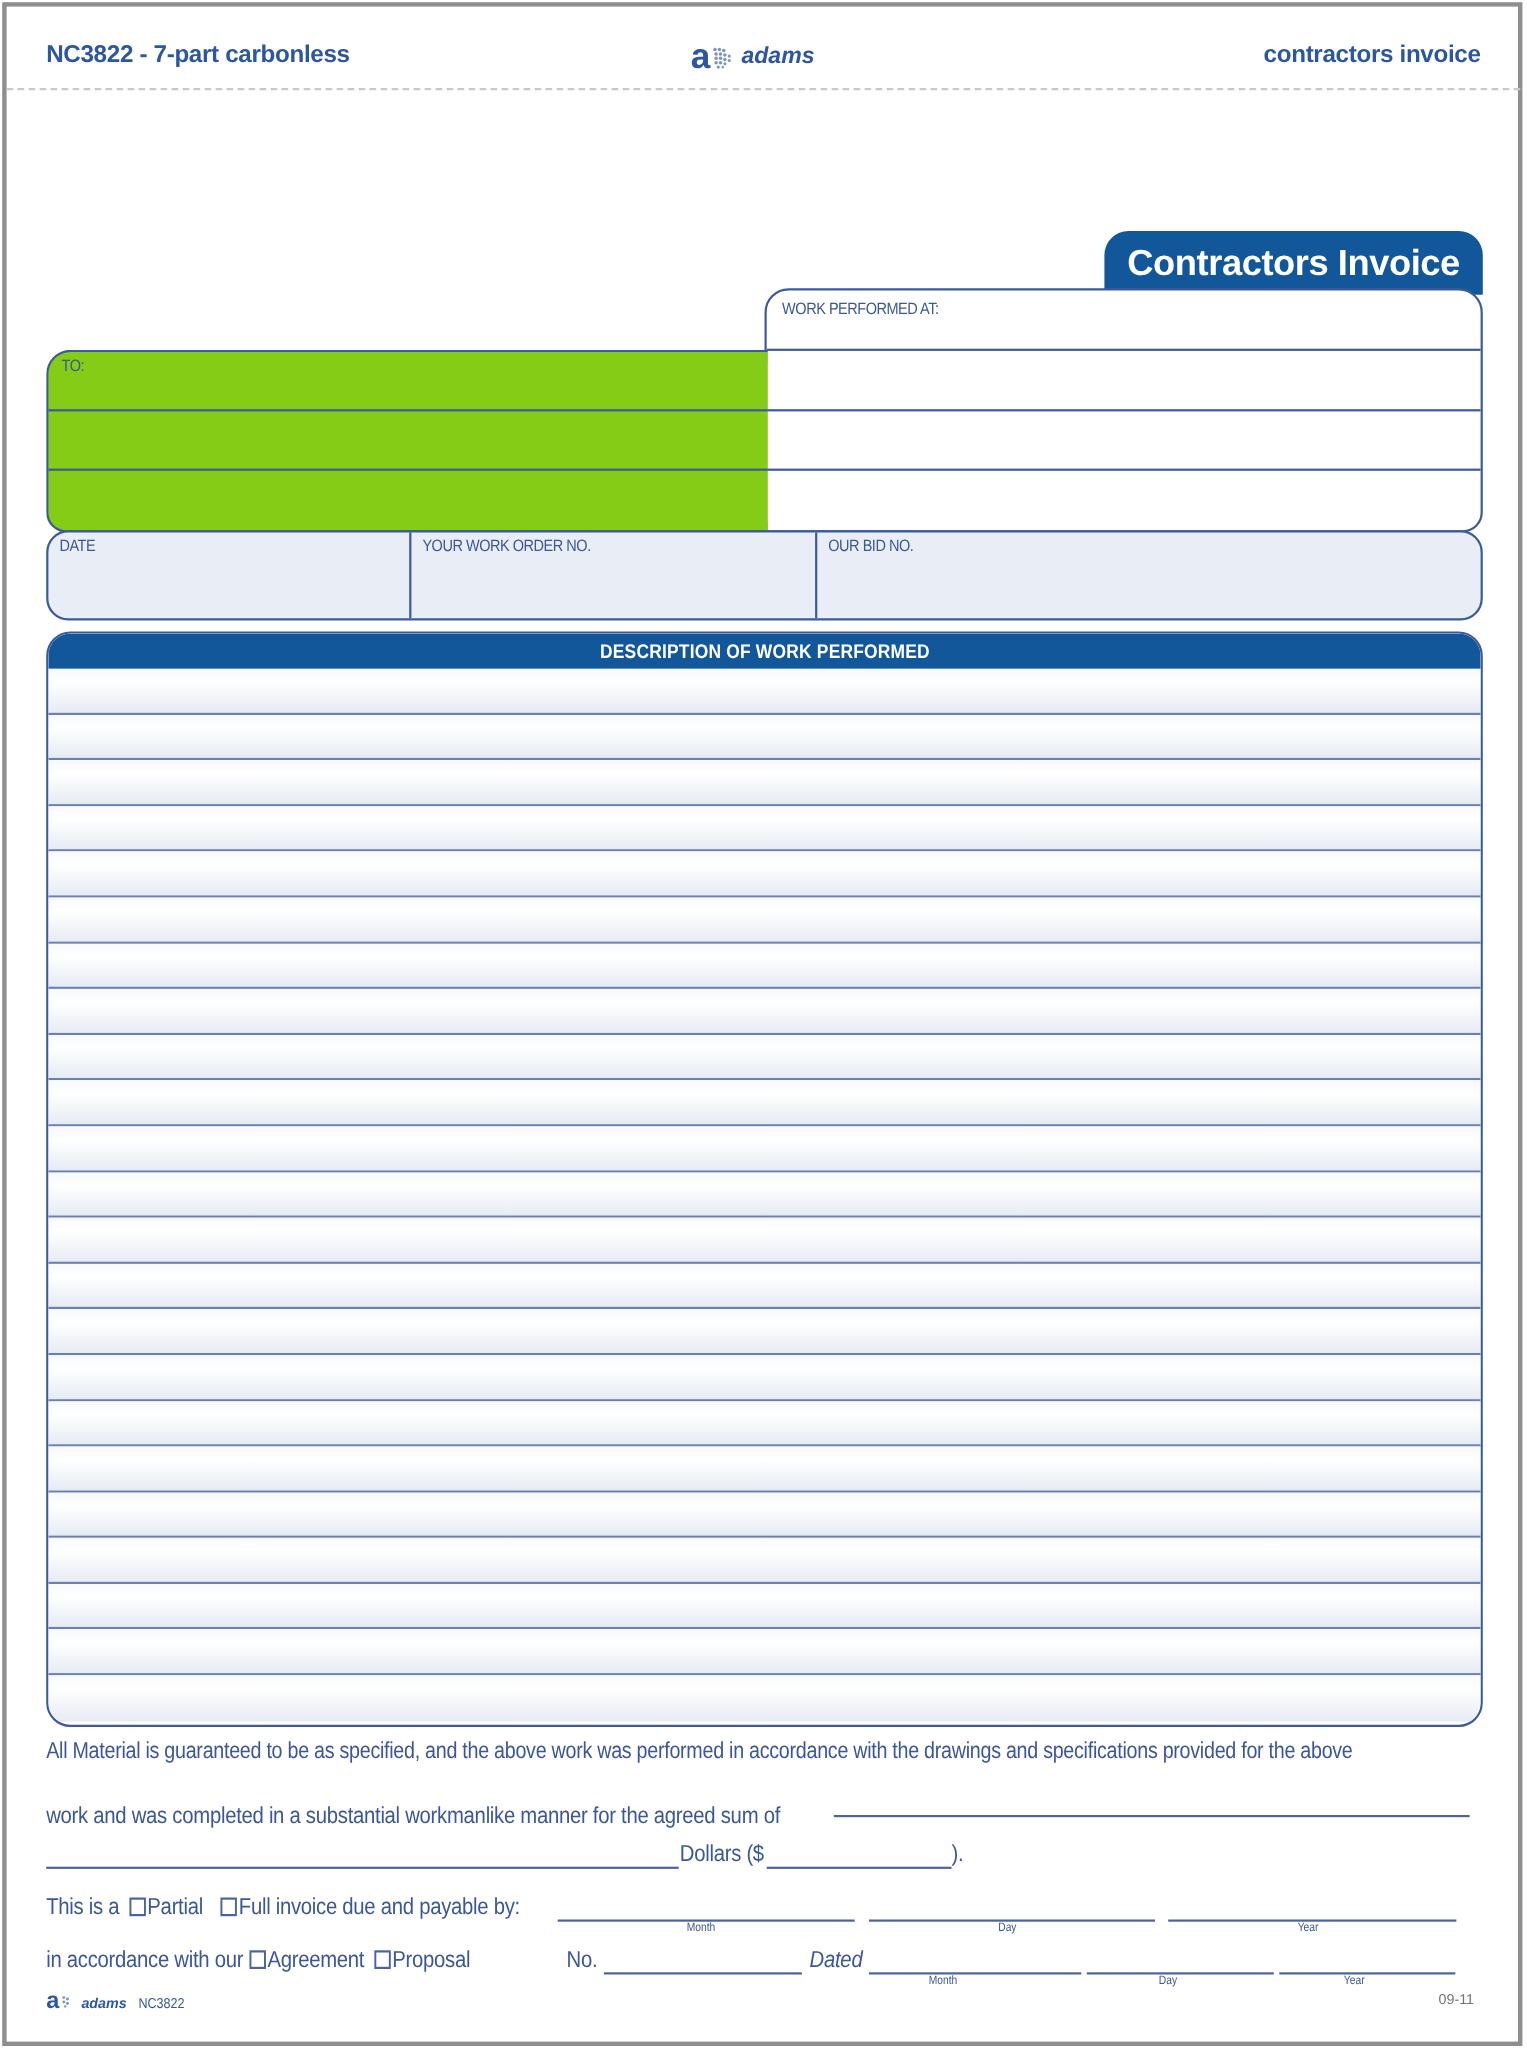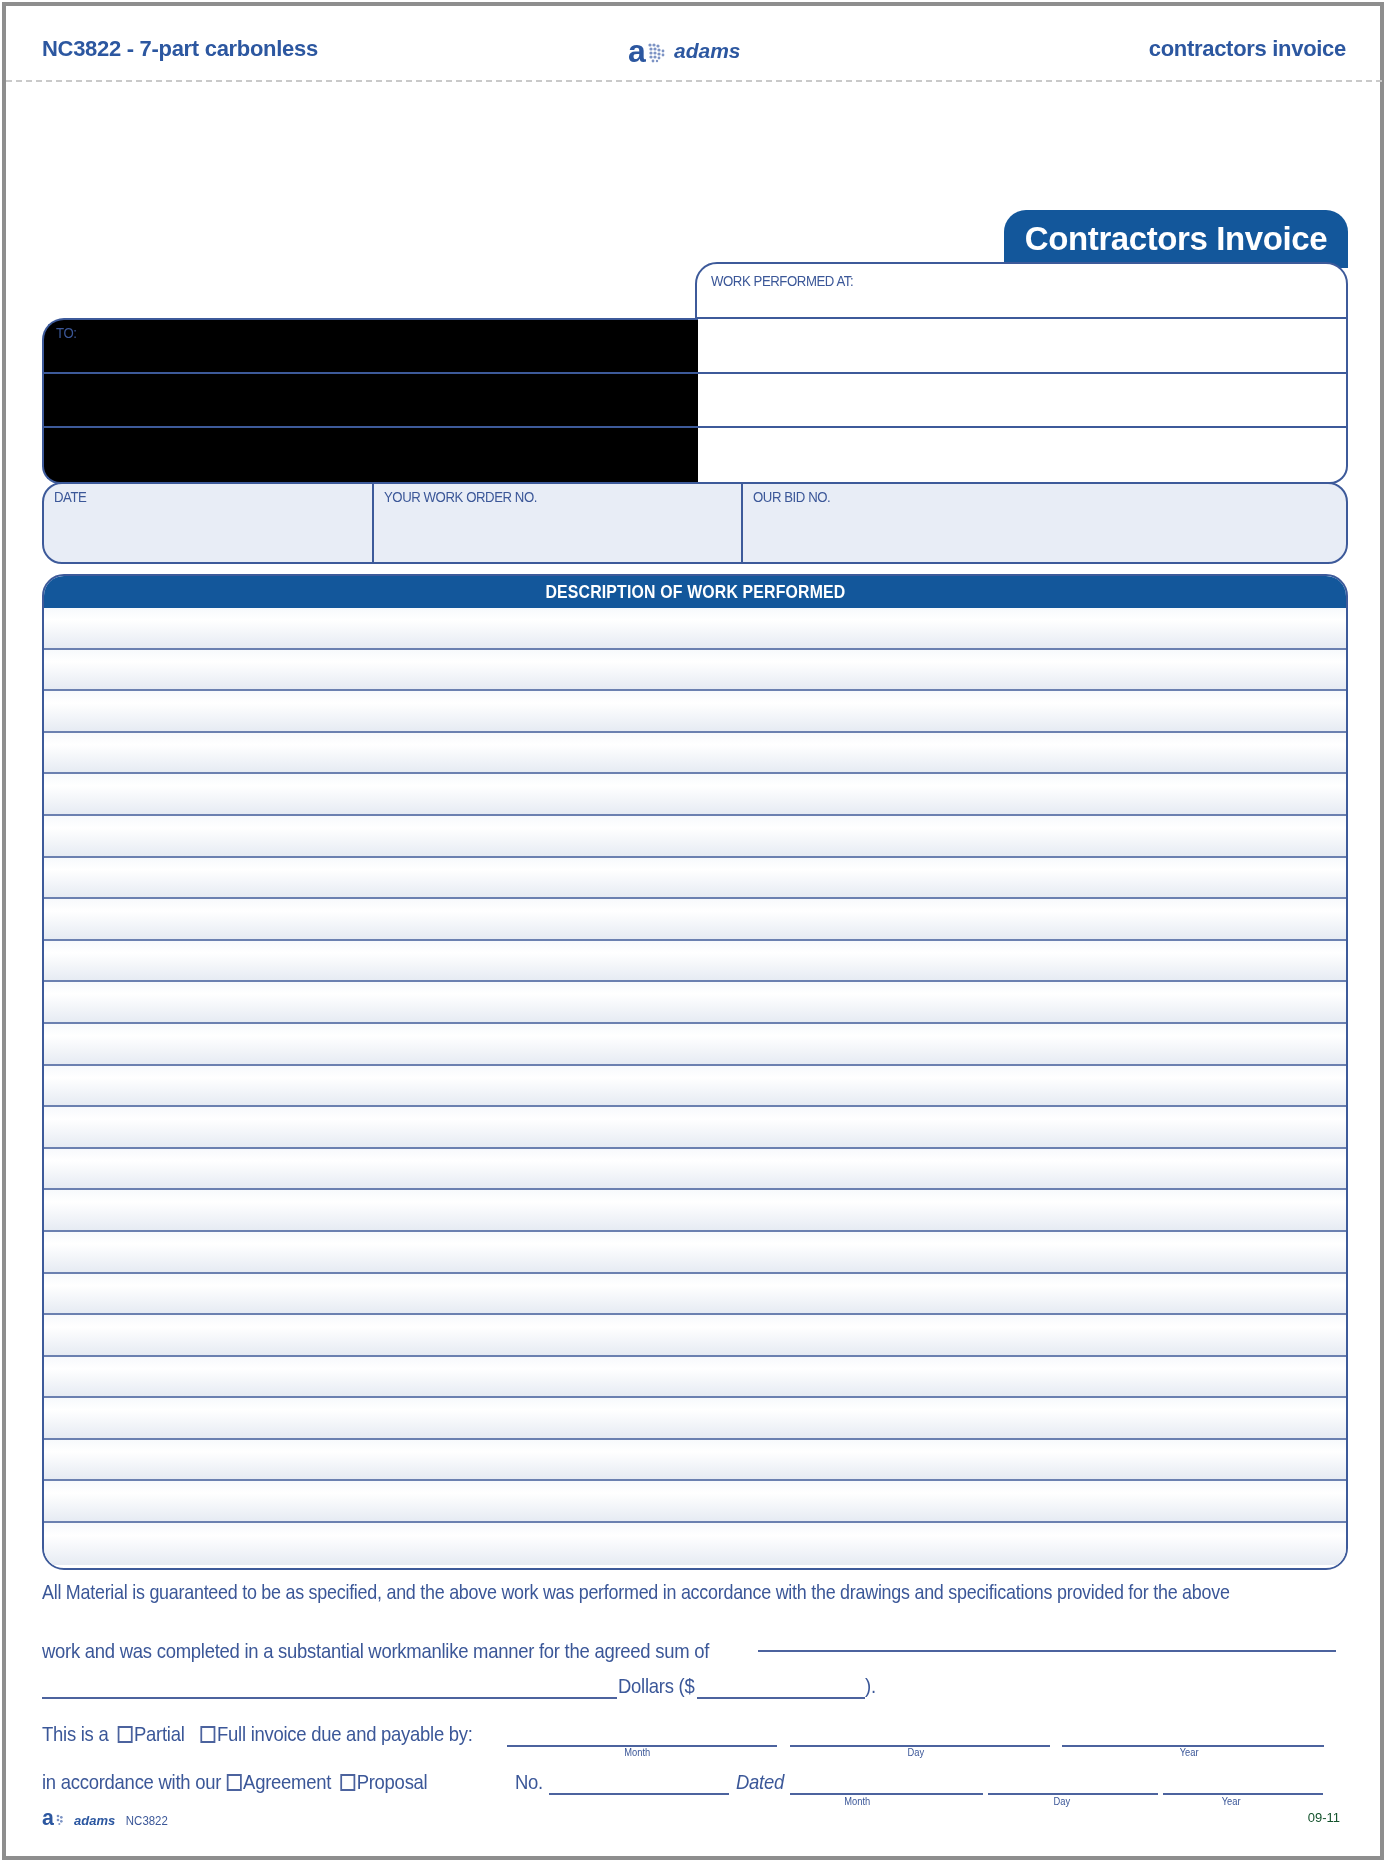--- a/index.html
+++ b/index.html
@@ -22,21 +22,21 @@
     background: #13579b; border-radius: 22px 22px 0 0;
     color: #ffffff; font-size: 33px; font-weight: bold;
     display: flex; align-items: center; justify-content: center; letter-spacing: -0.4px;
   }
   .wp-box {
     left: 695px; top: 262px; width: 653px; height: 222px;
     border: 2.5px solid #3d5a9a; border-radius: 22px 22px 18px 0; border-left-width: 2.5px; background: #fff;
   }
   .to-box {
     left: 42px; top: 318px; width: 656px; height: 166px;
-    border: 2.5px solid #3d5a9a; border-right: none; border-radius: 22px 0 0 18px; background: #000000;
+    border: 2.5px solid #3d5a9a; border-right: none; border-radius: 22px 0 0 18px; background: #84cc16;
   }
   .hline { height: 0; border-top: 2.5px solid #3d5a9a; }
   .label { font-size: 15px; color: #3b5798; letter-spacing: -0.5px; transform: scaleX(0.88); transform-origin: left; white-space: nowrap; }
 
   .ref-box {
     left: 42px; top: 482px; width: 1306px; height: 82px;
     border: 2.5px solid #3d5a9a; border-radius: 20px; background: #e8edf6; display: flex;
   }
   .ref-cell { position: relative; height: 100%; border-right: 2.5px solid #3d5a9a; }
   .ref-cell:last-child { border-right: none; }
@@ -225,13 +225,13 @@
           <circle cx="29" cy="14" r="2"></circle>
           <circle cx="24" cy="18" r="2"></circle>
           <circle cx="29" cy="20" r="2"></circle>
           <circle cx="26" cy="24" r="1.6"></circle>
         </g>
     </svg>
   </span>
   <span style="font-size:13px;font-weight:bold;font-style:italic;color:#2c57a0;">adams</span>
   <span style="font-size:13px;color:#3b5798;margin-left:4px;transform:scaleX(0.88);display:inline-block;">NC3822</span>
 </div>
-<div class="abs" style="right:48px;top:1810px;font-size:13px;color:#14532d;margin-left:28px;">09-11</div>
+<div class="abs" style="right:48px;top:1810px;font-size:13px;color:#737373;margin-left:28px;">09-11</div>
 
 </body></html>

